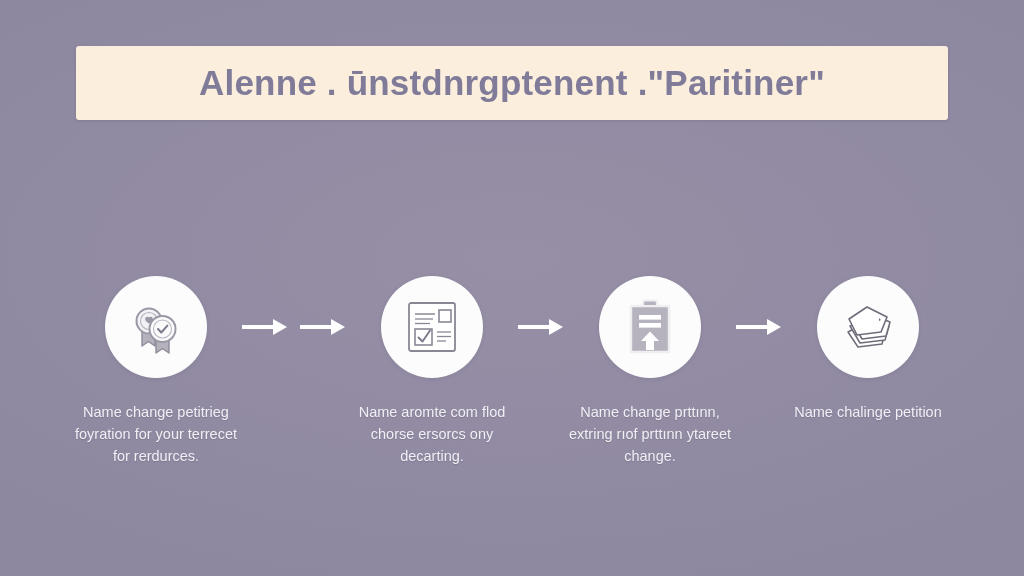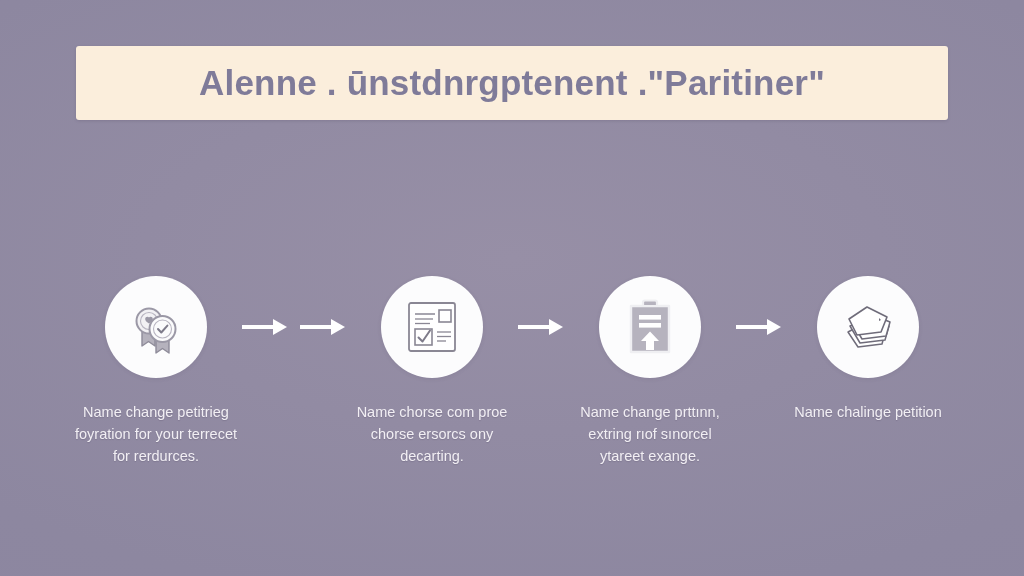--- a/index.html
+++ b/index.html
@@ -164,21 +164,21 @@
 
           <rect x="14" y="33" width="17" height="16" fill="none" stroke="#8a8794" stroke-width="1.6"></rect>
           <path d="M17.5 41.5 L21.5 45.5 L29 34.5" stroke="#7e7b8a" stroke-width="2" fill="none" stroke-linecap="round" stroke-linejoin="round"></path>
 
           <path d="M36 36 H50" stroke="#8a8794" stroke-width="1.3"></path>
           <path d="M36 40.5 H50" stroke="#8a8794" stroke-width="1.3"></path>
           <path d="M36 45 H45" stroke="#8a8794" stroke-width="1.3"></path>
         </svg>
       </span>
     </div>
-    <div class="caption">Name chorse com proe chorse ersorcs ony decarting.</div>
+    <div class="caption">Name aromte com flod chorse ersorcs ony decarting.</div>
   </div>
 
   <div class="arrow">
     <svg width="50" height="20" viewBox="0 0 50 20">
       <path d="M2 10 L34 10" stroke="#ffffff" stroke-width="4"></path>
       <path d="M33 2 L47 10 L33 18 Z" fill="#ffffff"></path>
     </svg>
   </div>
 
   <div class="step">
@@ -190,21 +190,21 @@
 
           <path d="M22 10 V6.5 C22 5.4 22.9 4.5 24 4.5 H34 C35.1 4.5 36 5.4 36 6.5 V10 Z" fill="#b6b3be" stroke="#efeff2" stroke-width="2.2" stroke-linejoin="round"></path>
 
           <rect x="18" y="19" width="22" height="4.6" fill="#ffffff"></rect>
           <rect x="18" y="27" width="22" height="4.6" fill="#ffffff"></rect>
 
           <path d="M29 35.5 L38 45 H33 V54 H25 V45 H20 Z" fill="#ffffff"></path>
         </svg>
       </span>
     </div>
-    <div class="caption">Name change prttınn, extring rıof sınorcel ytareet exange.</div>
+    <div class="caption">Name change prttınn, extring rıof prttınn ytareet change.</div>
   </div>
 
   <div class="arrow">
     <svg width="50" height="20" viewBox="0 0 50 20">
       <path d="M2 10 L34 10" stroke="#ffffff" stroke-width="4"></path>
       <path d="M33 2 L47 10 L33 18 Z" fill="#ffffff"></path>
     </svg>
   </div>
 
   <div class="step">

